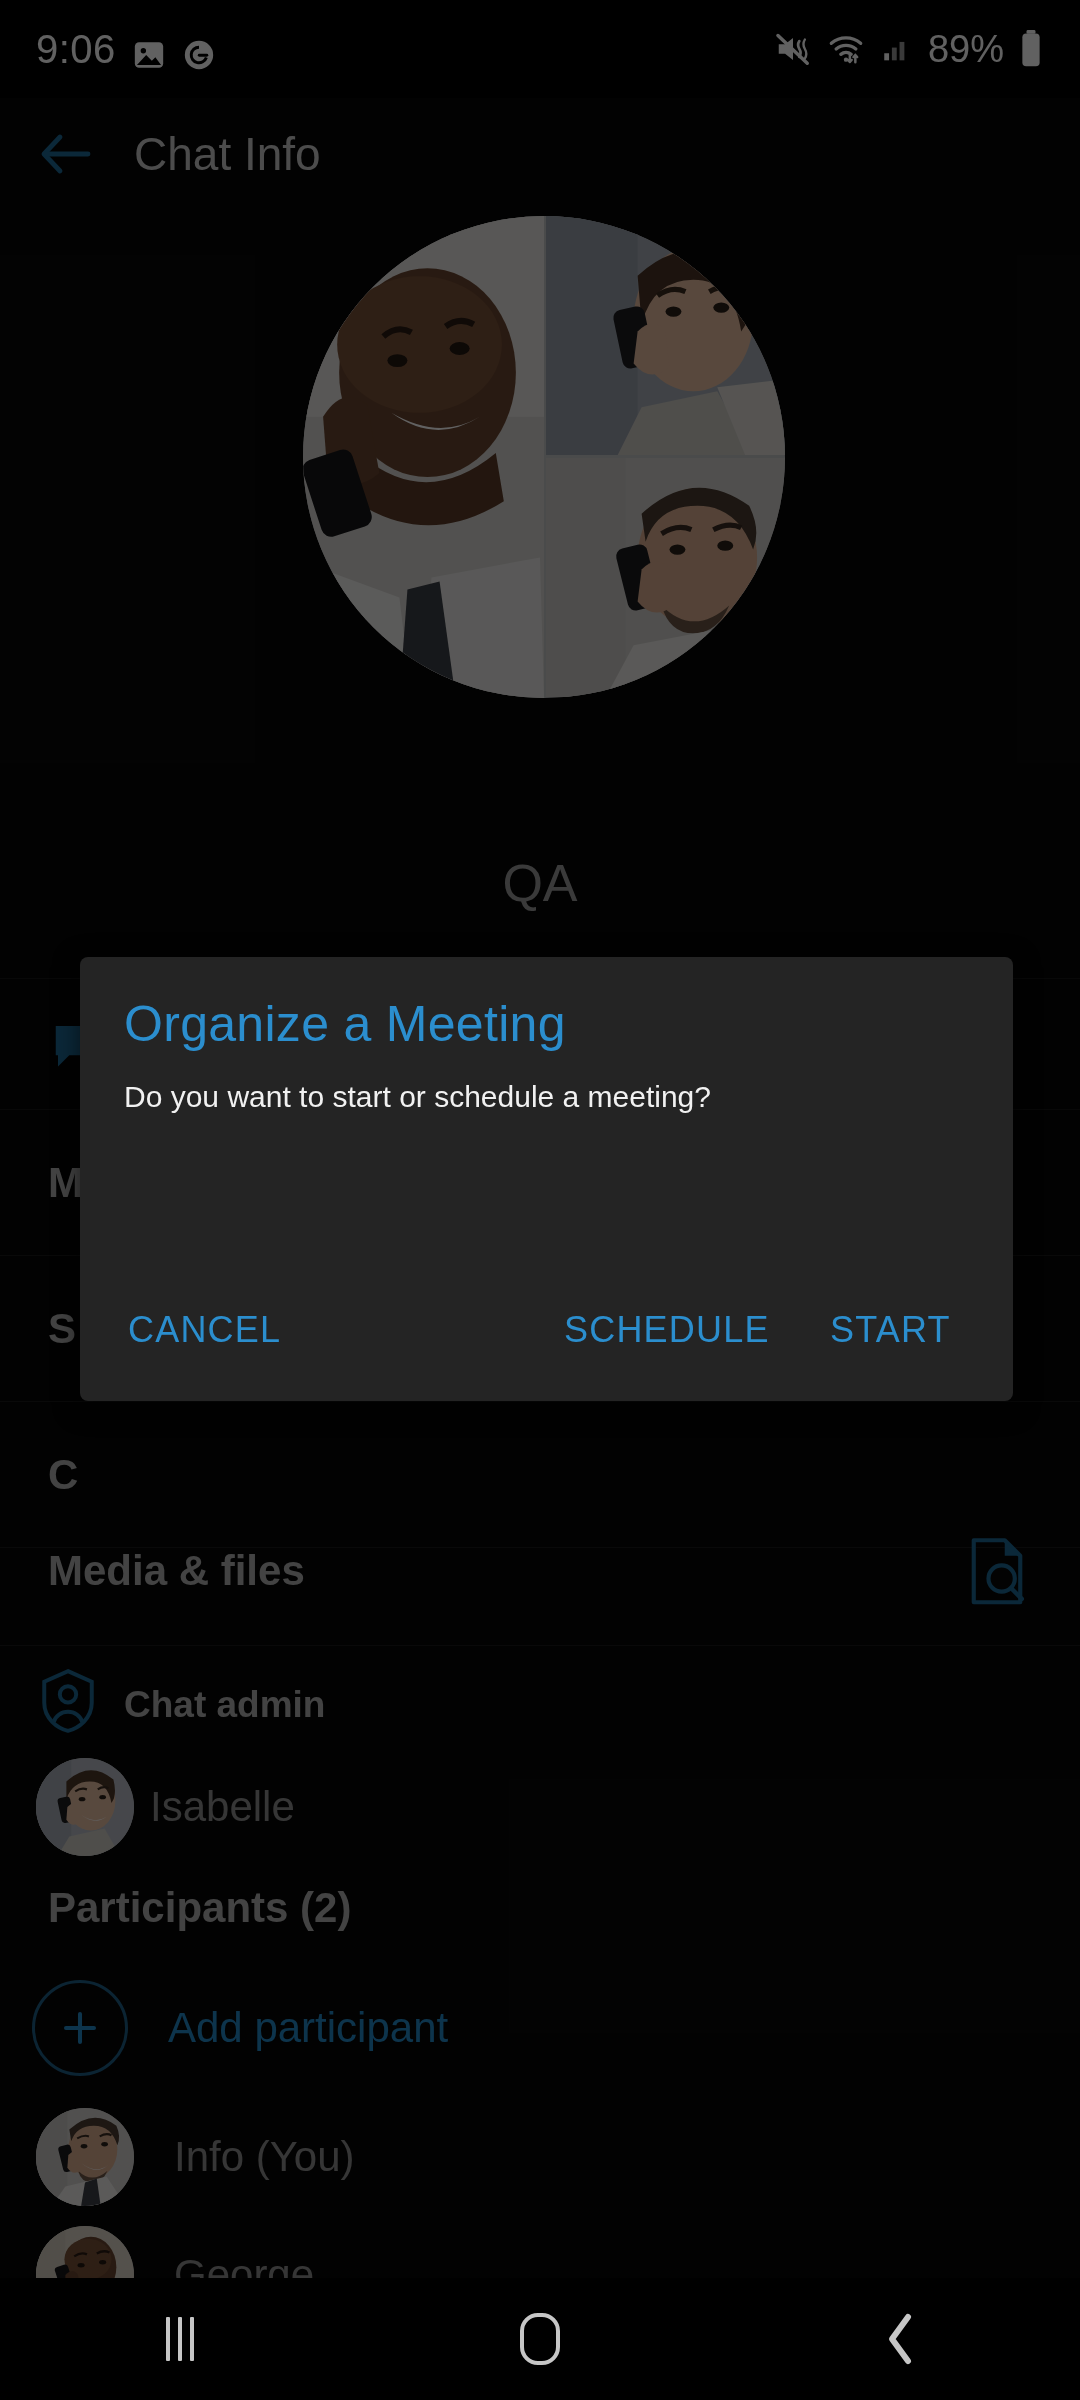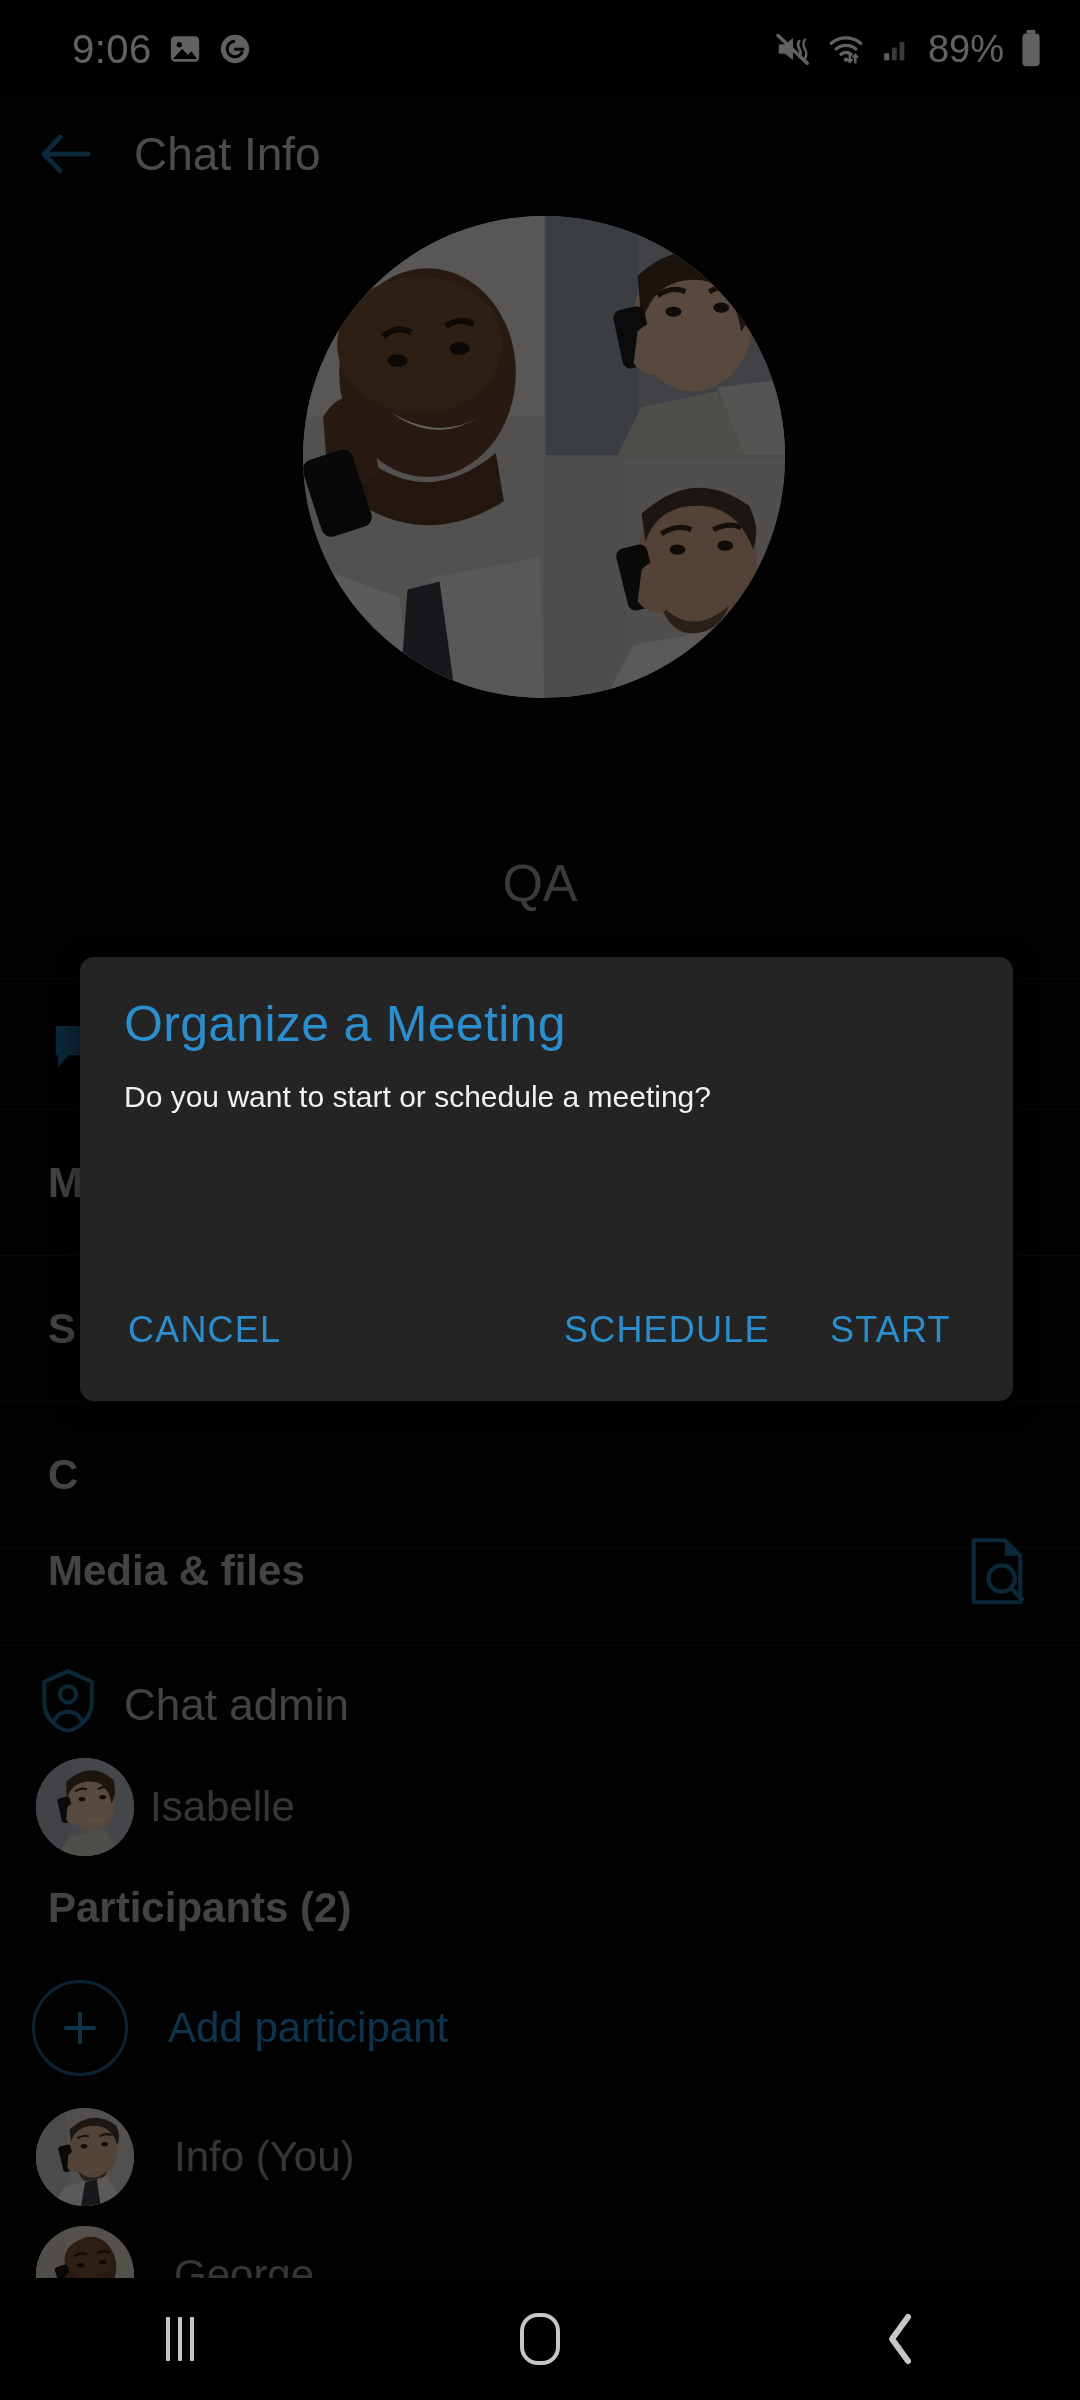--- a/index.html
+++ b/index.html
@@ -19,21 +19,21 @@
   }
 
   
   #status-bar {
     position: absolute; top: 0; left: 0;
     width: 1080px; height: 98px;
     background: #000000;
     display: flex; align-items: center;
     padding: 0 36px;
   }
-  #status-left { display: flex; align-items: center; gap: 16px; margin-left: 36px; }
+  #status-left { display: flex; align-items: flex-end; gap: 16px; }
   #status-clock {
     color: #ffffff; font-size: 40px; letter-spacing: .5px;
   }
   .status-icon { display: inline-flex; align-items: center; }
   #status-right {
     margin-left: auto;
     display: flex; align-items: center; gap: 14px;
   }
   #battery-pct { color: #ffffff; font-size: 38px; font-weight: 500; }
 
@@ -107,21 +107,21 @@
   #media-files-label { color: #b0b0b0; font-size: 42px; font-weight: 600; }
   #media-search-icon { margin-left: auto; width: 62px; height: 70px; }
 
   
   #chat-admin {
     position: absolute; left: 0; top: 1570px; width: 1080px;
     display: flex; align-items: center; gap: 26px;
     padding-left: 38px;
   }
   #chat-admin-icon { width: 60px; height: 66px; }
-  #chat-admin-label { color: #b0b0b0; font-size: 44px; font-weight: 400; margin-top: 8px; }
+  #chat-admin-label { color: #b0b0b0; font-size: 37px; font-weight: 700; margin-top: 8px; }
 
   .person-row {
     position: absolute; left: 0; width: 1080px; height: 118px;
     display: flex; align-items: center; gap: 40px;
     padding-left: 36px;
   }
   .person-avatar {
     width: 98px; height: 98px; border-radius: 50%;
     overflow: hidden; position: relative; flex: 0 0 98px;
     background: #bdbec1;
@@ -149,21 +149,21 @@
     position: absolute; left: 0; top: 2222px; width: 1080px; height: 1px;
     background: #1c1c1c;
   }
 
   
   #dialog {
     position: absolute;
     left: 80px; top: 957px;
     width: 933px; height: 444px;
     background: #242424;
-    border-radius: 14px;
+    border-radius: 8px;
     z-index: 60;
     box-shadow: 0 6px 26px rgba(0,0,0,.6);
   }
   #dialog-title {
     position: absolute; left: 44px; top: 38px;
     color: #2b8ece; font-size: 50px; font-weight: 400;
     letter-spacing: .3px;
   }
   #dialog-message {
     position: absolute; left: 44px; top: 122px; width: 790px;

